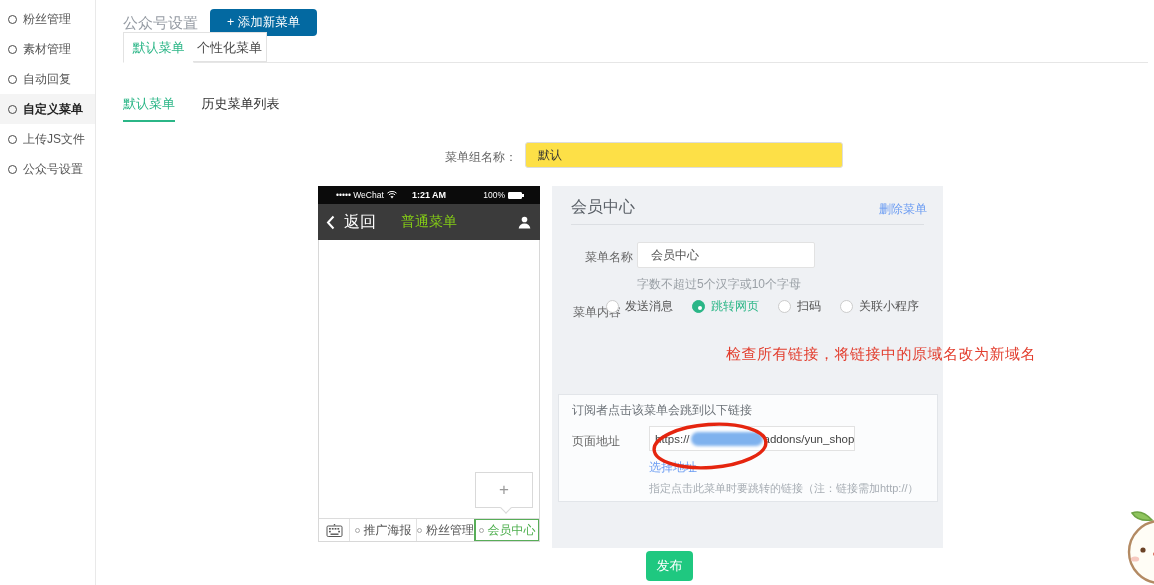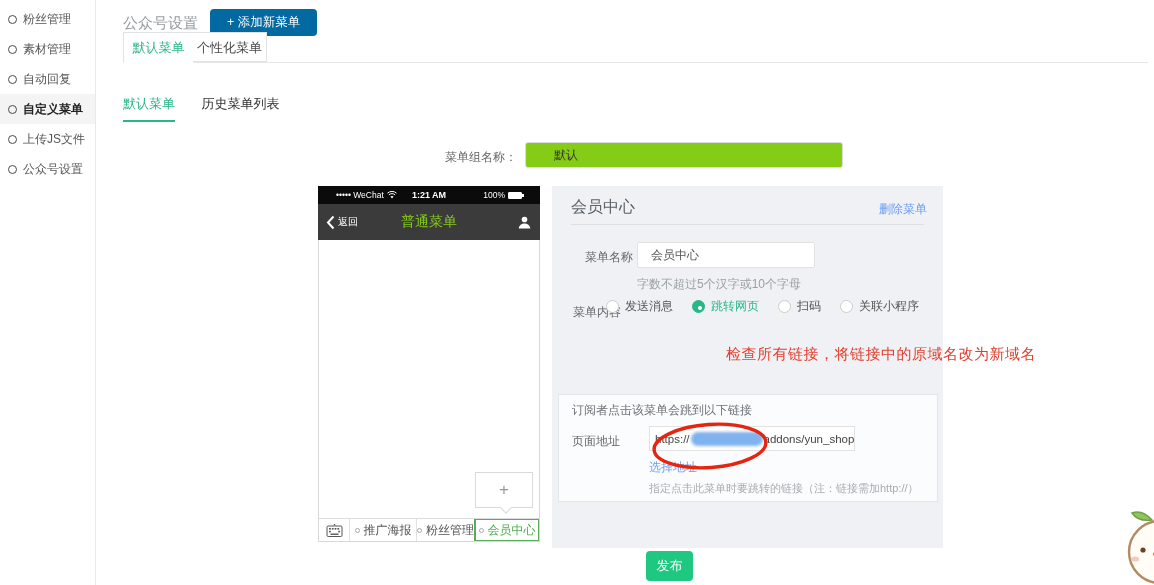--- a/index.html
+++ b/index.html
@@ -20,31 +20,31 @@
   .tabline { position:absolute; left:123px; right:6px; top:62px; height:1px; background:#e6e6e6; }
   .tab { position:absolute; top:32px; height:30px; line-height:30px; text-align:center; font-size:13px; background:#fff; cursor:pointer; z-index:2; }
   .tab-1 { left:123px; width:71px; height:31px; border:1px solid #e2e2e2; border-bottom:1px solid #fff; color:#2bb687; }
   .tab-2 { left:193px; width:74px; border:1px solid #e2e2e2; border-left:none; color:#4a4a4a; }
   .subtabs { position:absolute; left:123px; top:94px; z-index:2; }
   .subtab { display:inline-block; margin-right:22px; font-size:13px; color:#333; padding-bottom:7px; cursor:pointer; }
   .subtab.active { color:#2bb687; border-bottom:2px solid #2bb687; }
 
   
   .group-label { position:absolute; left:400px; top:149px; width:117px; text-align:right; font-size:12px; color:#666; }
-  .group-input { position:absolute; left:525px; top:142px; width:318px; height:26px; border:1px solid #ddd; border-radius:3px; padding-left:28px; font-size:12px; color:#333; font-family:Liberation Sans, sans-serif; background:#84cc16; }
+  .group-input { position:absolute; left:525px; top:142px; width:318px; height:26px; border:1px solid #ddd; border-radius:3px; padding-left:12px; font-size:12px; color:#333; font-family:Liberation Sans, sans-serif; background:#fde047; }
 
   
   .phone { position:absolute; left:318px; top:186px; width:222px; height:359px; }
   .p-status { height:18px; background:#0b0b0b; color:#fff; display:flex; align-items:center; justify-content:space-between; padding:0 18px; font-size:8.5px; position:relative; }
   .p-status .time { position:absolute; left:0; right:0; text-align:center; font-weight:bold; font-size:9px; }
   .p-status .left, .p-status .right { display:flex; align-items:center; gap:3px; z-index:1; }
   .batt-body { display:inline-block; width:14px; height:7px; border:1px solid #fff; border-radius:1px; background:#fff; position:relative; }
   .batt-body::after { content:""; position:absolute; right:-3px; top:1px; width:2px; height:3px; background:#fff; }
   .p-nav { height:36px; background:#3b3b3b; position:relative; display:flex; align-items:center; padding:0 8px; }
-  .p-back { display:flex; align-items:center; gap:3px; color:#fff; font-size:10px; cursor:pointer; z-index:1; }
+  .p-back { display:flex; align-items:center; gap:9px; color:#fff; font-size:16px; cursor:pointer; z-index:1; }
   .p-title { position:absolute; left:0; right:0; text-align:center; color:#84cc16; font-size:14px; font-weight:normal; }
   .p-person { margin-left:auto; z-index:1; }
   .p-screen { height:278px; background:#fff; border-left:1px solid #d8d8d8; border-right:1px solid #d8d8d8; }
   .plus-pop { position:absolute; left:157px; top:286px; width:58px; height:36px; background:#fff; border:1px solid #d9d9d9; color:#999; font-size:17px; display:flex; align-items:center; justify-content:center; cursor:pointer; z-index:3; }
   .plus-pop .caret { position:absolute; bottom:-5px; left:26px; width:8px; height:8px; background:#fff; border-right:1px solid #d9d9d9; border-bottom:1px solid #d9d9d9; transform:rotate(45deg); }
   .p-menu { height:24px; display:flex; background:#fff; border:1px solid #d8d8d8; border-top:1px solid #dcdcdc; }
   .kb-cell { width:30px; display:flex; align-items:center; justify-content:center; cursor:pointer; }
   .pm-item { display:flex; align-items:center; justify-content:center; gap:4px; font-size:12px; color:#555; border-left:1px solid #e2e2e2; cursor:pointer; }
   .pm-1 { width:67px; } .pm-2 { width:58px; } .pm-3 { width:65px; }
   .pm-item .bullet { width:5px; height:5px; border:1px solid #a8a8a8; border-radius:50%; flex:none; }

